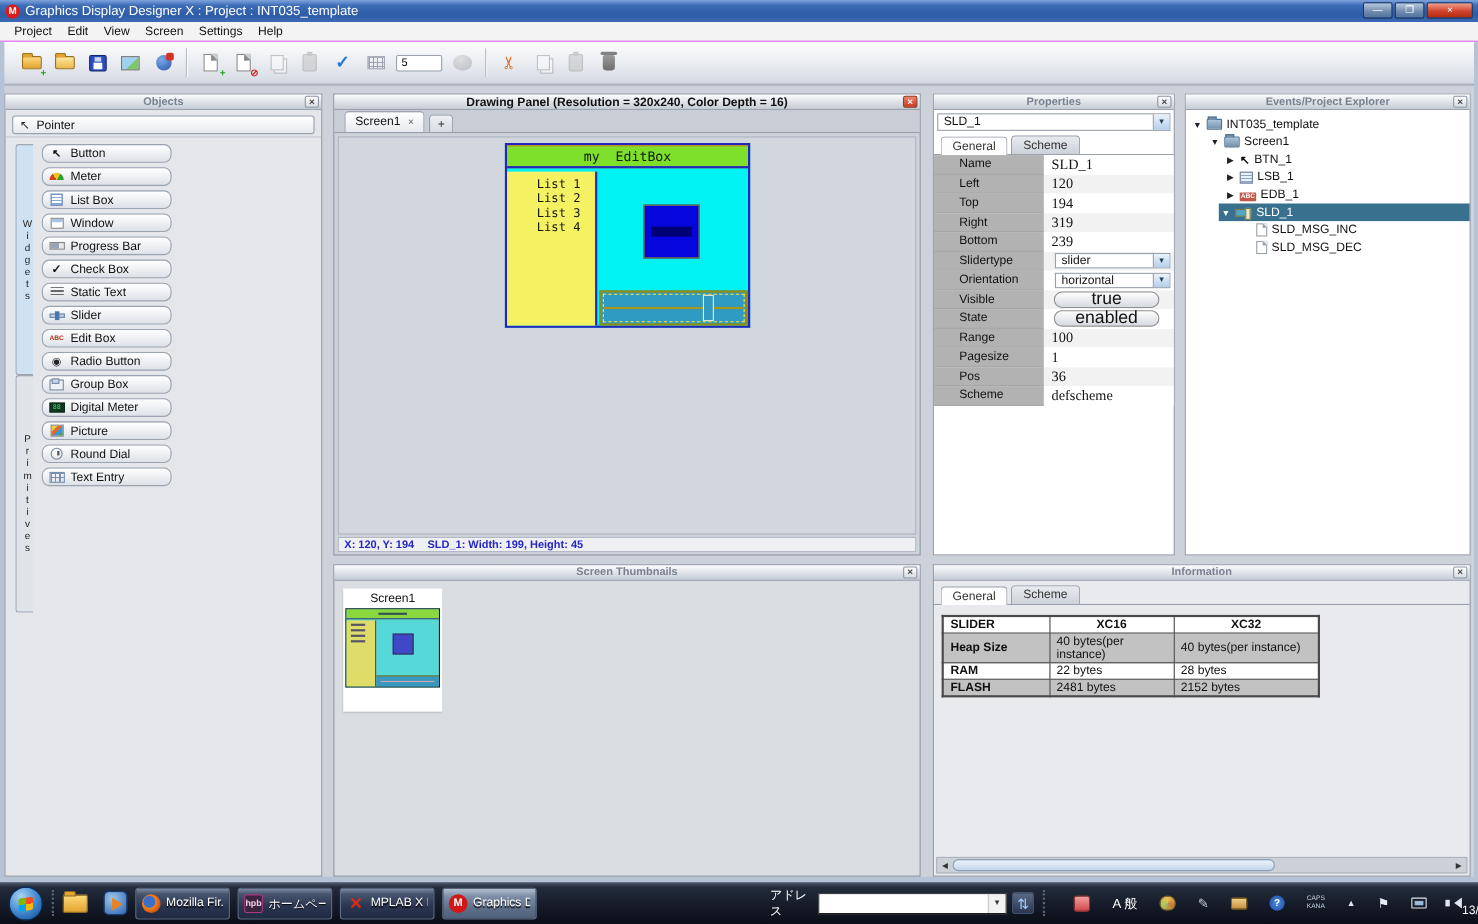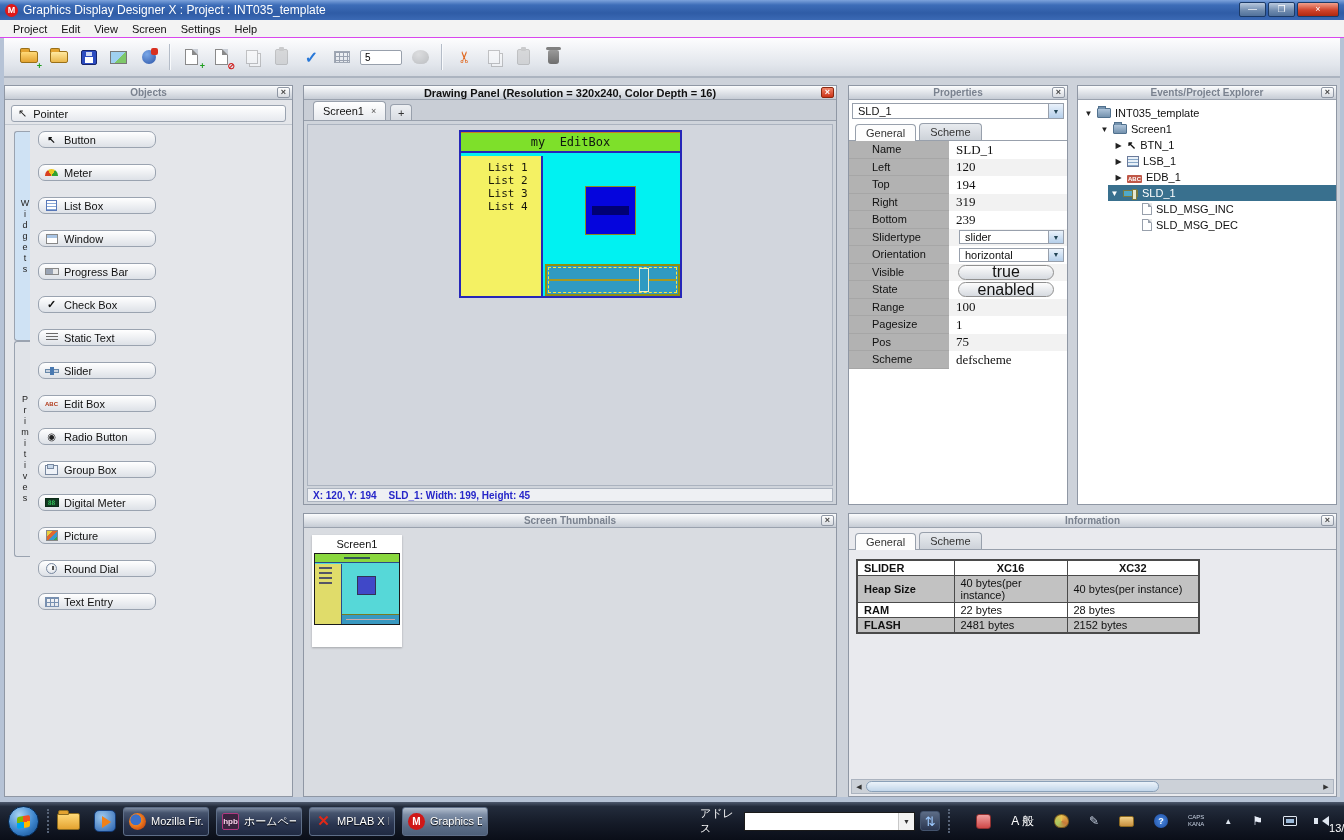--- a/index.html
+++ b/index.html
@@ -69,21 +69,21 @@
   #objects{left:4px;top:85px;width:289px;height:712px}
   .pointer-btn{margin:5px 6px 4px 6px;height:17px;border:1px solid #9aa3b0;border-radius:3px;
     background:linear-gradient(#ffffff,#e6e9ee);display:flex;align-items:center;gap:6px;padding-left:6px;font-size:11px}
   .cursor-glyph{font-size:11px;color:#222}
   .obj-body{position:absolute;left:0;top:38px;right:0;bottom:0;border-top:1px solid #c2c8d0}
   .vtabs{position:absolute;left:9px;top:6px;width:17px}
   .vtab{writing-mode:vertical-rl;text-orientation:upright;font-size:9px;color:#222;
     border:1px solid #9aa3b0;border-right:none;border-radius:3px 0 0 3px;background:#e0e3e8;
     width:16px;text-align:center;padding:7px 0;display:block;letter-spacing:1px}
   .vtab.active{background:#cfe2f4}
-  .widget-list{position:absolute;left:33px;top:6px;width:118px;display:flex;flex-direction:column;gap:16px}
+  .widget-list{position:absolute;left:33px;top:6px;width:118px;display:flex;flex-direction:column;gap:4px}
   .wbtn{height:17px;border:1px solid #9aa3b0;border-radius:7px;background:linear-gradient(#ffffff,#dde1e7);
     display:flex;align-items:center;gap:5px;padding-left:5px;font-size:11px;white-space:nowrap}
   .wic{width:15px;height:12px;flex:none;display:flex;align-items:center;justify-content:center;font-size:10px}
   .wi-cursor::before{content:"↖";font-weight:bold;color:#111}
   .wi-meter{width:13px;height:7px;border-radius:13px 13px 0 0;background:conic-gradient(from 270deg at 50% 100%,#d84020 0 60deg,#e8c820 60deg 120deg,#30a030 120deg 180deg,transparent 0)}
   .wi-list{width:11px;height:11px;border:1px solid #5878b8;background:repeating-linear-gradient(#fff 0 2px,#88a8d8 2px 3px)}
   .wi-window{width:12px;height:10px;border:1px solid #888;background:#fff;position:relative}
   .wi-window::before{content:"";position:absolute;left:0;top:0;right:0;height:3px;background:#a8c4e4}
   .wi-prog{width:14px;height:7px;border:1px solid #888;background:linear-gradient(90deg,#9aa4b4 60%,#e8e8e8 60%)}
   .wi-check::before{content:"✓";font-weight:bold;color:#111;font-size:11px}
@@ -552,21 +552,21 @@
     <div class="prow">
         <span class="plabel">Range</span>
         <span class="pval">100</span>
       </div>
     <div class="prow">
         <span class="plabel">Pagesize</span>
         <span class="pval">1</span>
       </div>
     <div class="prow">
         <span class="plabel">Pos</span>
-        <span class="pval">75</span>
+        <span class="pval">36</span>
       </div>
     <div class="prow">
         <span class="plabel">Scheme</span>
         <span class="pval">defscheme</span>
       </div>
   </div>
 </div>
 
 <div class="panel" id="explorer">
   <div class="ptitle">

